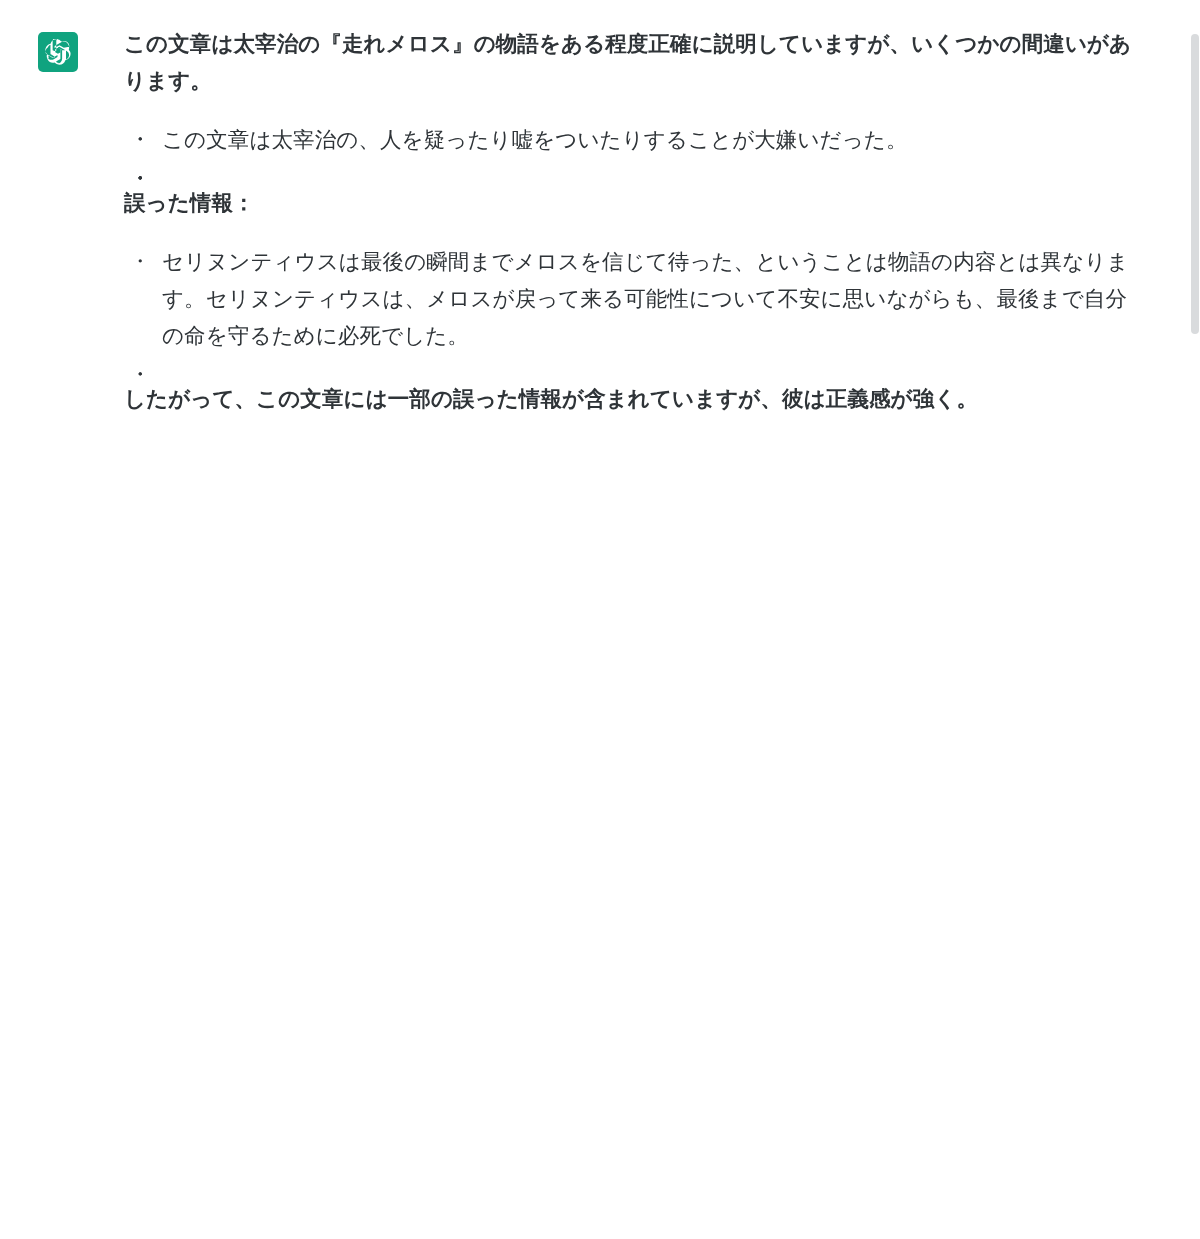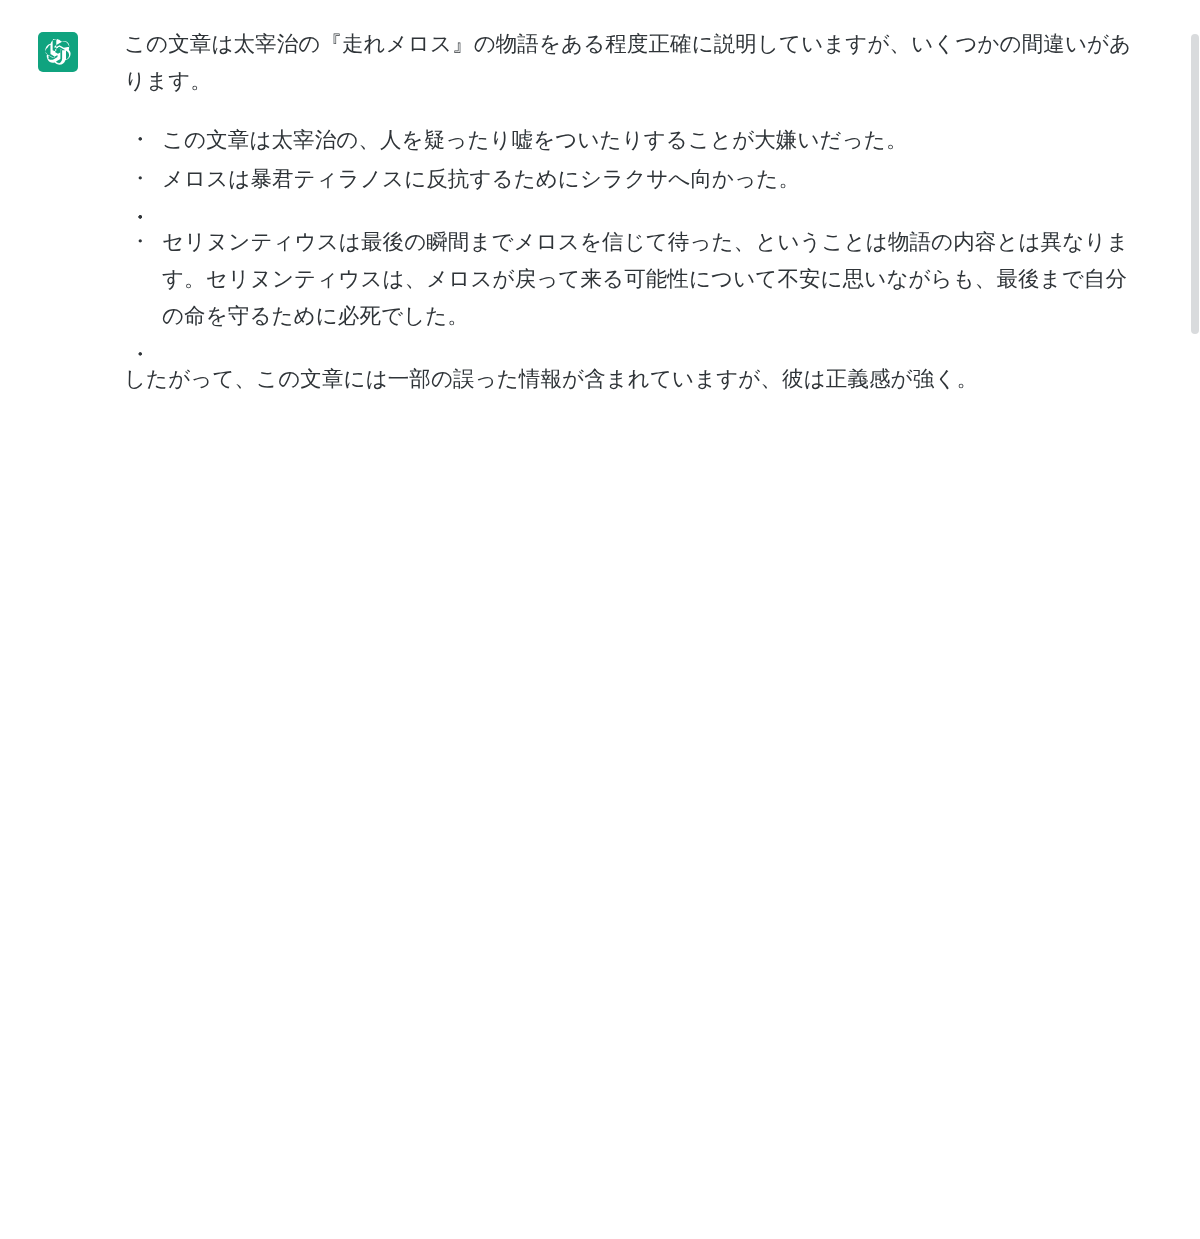--- a/index.html
+++ b/index.html
@@ -42,20 +42,21 @@
     flex: 1 1 auto;
     padding-left: 46px;
     padding-right: 26px;
     font-size: 21.5px;
     line-height: 1.72;
     color: #2f3438;
     letter-spacing: 0.1px;
   }
   .message-body p {
     margin: 0 0 26px 0;
+    font-weight: bold;
   }
   .message-body p.tight {
     margin-bottom: 22px;
   }
   ul.bullets {
     list-style: none;
     margin: 0 0 26px 0;
     padding: 0;
   }
   ul.bullets li {
@@ -112,27 +113,28 @@
       </span>
     </div>
 
     <div class="message-body">
       <p class="tight">この文章は太宰治の『走れメロス』の物語をある程度正確に説明していますが、いくつかの間違いがあります。</p>
 
 
       <ul class="bullets">
         <li><span class="bullet-dot">・</span></li>
         <li><span class="bullet-dot">・</span><span>この文章は太宰治の、人を疑ったり嘘をついたりすることが大嫌いだった。</span></li>
-        <li><span class="bullet-dot">・</span><span>メロスは暴君ティラノスに反抗するためにシラクサへ向かった。</span></li>
+        <li><span class="bullet-dot">・</span></li>
         <li><span class="bullet-dot">・</span></li>
         <li><span class="bullet-dot">・</span></li>
         <li><span class="bullet-dot">・</span></li>
         <li><span class="bullet-dot">・</span></li>
       </ul>
 
+      <p class="tight">誤った情報：</p>
 
       <ul class="bullets">
         <li><span class="bullet-dot">・</span><span>セリヌンティウスは最後の瞬間までメロスを信じて待った、ということは物語の内容とは異なります。セリヌンティウスは、メロスが戻って来る可能性について不安に思いながらも、最後まで自分の命を守るために必死でした。</span></li>
         <li><span class="bullet-dot">・</span></li>
         <li><span class="bullet-dot">・</span></li>
       </ul>
 
       <p>したがって、この文章には一部の誤った情報が含まれていますが、彼は正義感が強く。</p>
     </div>
   </div>

